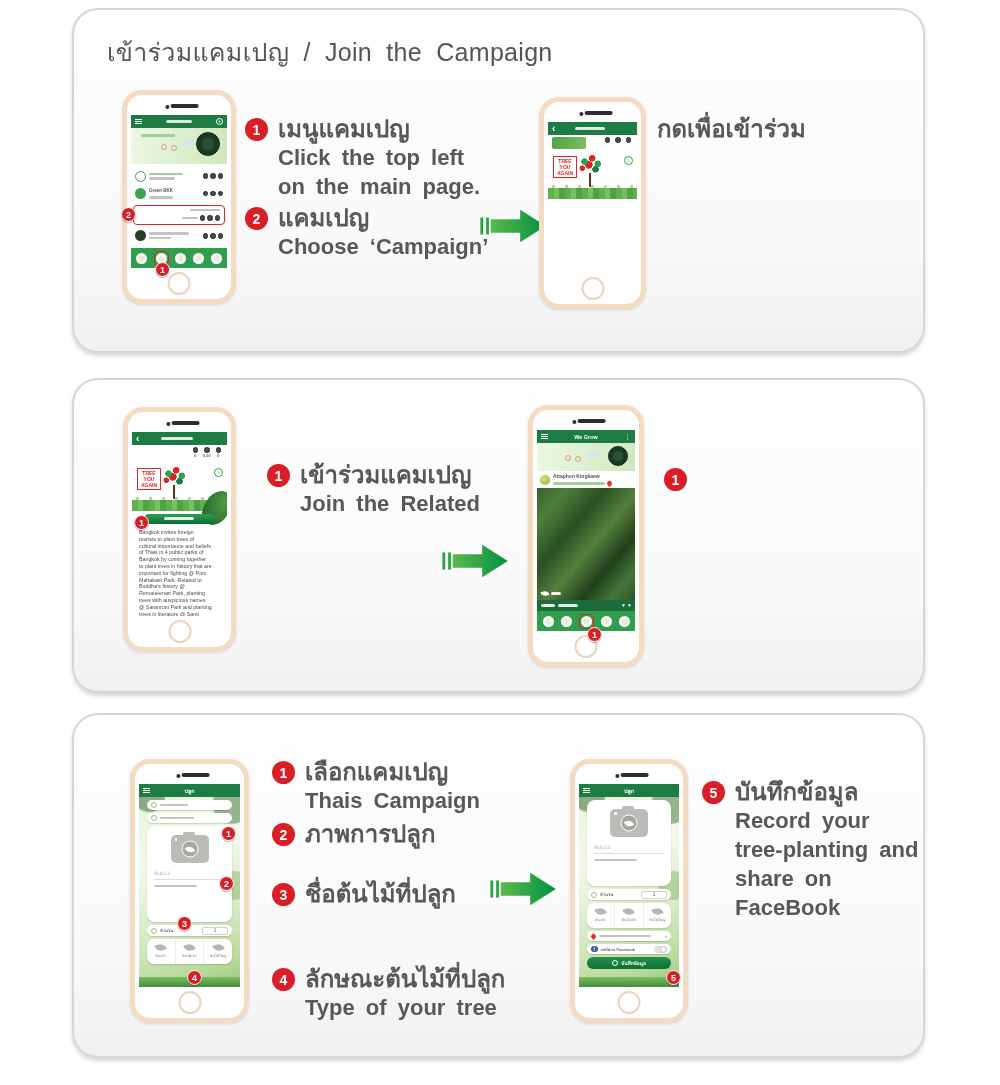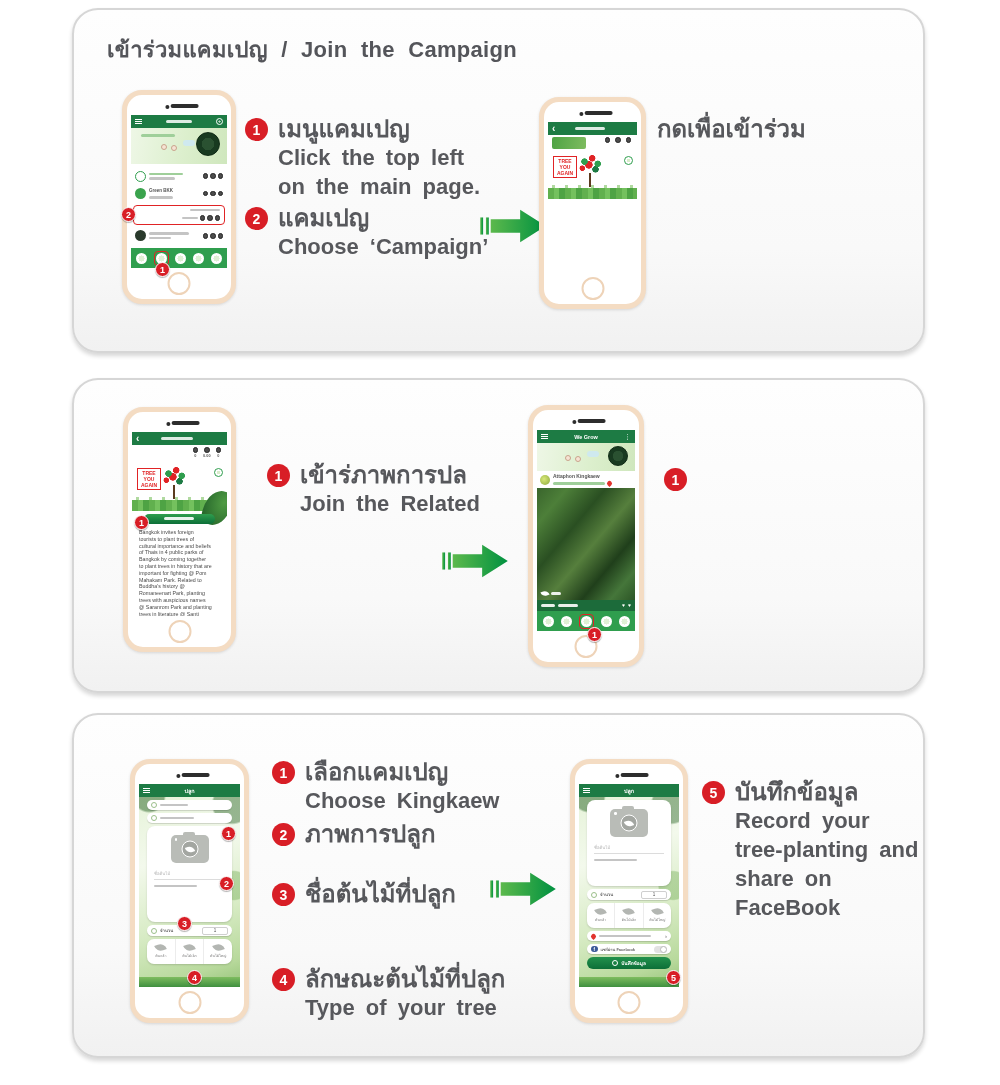--- a/index.html
+++ b/index.html
@@ -1,20 +1,20 @@
 <!DOCTYPE html>
 <html><head>
 <meta charset="utf-8">
 <style>
 *{margin:0;padding:0;box-sizing:border-box}
 body{font-family:"Liberation Sans","DejaVu Sans",sans-serif;background:#fff}
 .page{position:relative;width:1000px;height:1085px;background:#fff;overflow:hidden}
 .panel{position:absolute;left:72px;width:853px;border:2px solid #d6d6d6;border-radius:26px;
   background:linear-gradient(180deg,#fefefe 0%,#f9f9f9 70%,#f1f1f1 100%);box-shadow:0 3px 4px rgba(0,0,0,.16)}
-.title{position:absolute;font-size:22px;font-weight:bold;color:#54555a;word-spacing:7px;letter-spacing:.3px}
+.title{position:absolute;font-size:25px;font-weight:normal;color:#54555a;word-spacing:7px;letter-spacing:.3px}
 .step{position:absolute;display:flex;gap:10px}
 .badge{flex:0 0 auto;width:23px;height:23px;border-radius:50%;background:#d81e26;color:#fff;font-weight:bold;
   font-size:14px;display:flex;align-items:center;justify-content:center;margin-top:4px}
 .thai{font-size:24px;font-weight:bold;color:#57585c;line-height:29px}
 .en{font-size:22px;font-weight:bold;color:#57585c;line-height:29px;white-space:pre-line;word-spacing:5px}
 .arrow{position:absolute}
 
 .phone{position:absolute;background:#fff;border:5px solid #f4dcc3;border-radius:20px;box-shadow:0 1px 3px rgba(0,0,0,.12)}
 .speaker{position:absolute;top:9px;left:50%;transform:translateX(-30%);width:28px;height:4px;background:#2d2d2d;border-radius:2px}
 .camdot{position:absolute;top:10px;left:50%;transform:translateX(-340%);width:4px;height:4px;border-radius:50%;background:#2d2d2d}
@@ -328,21 +328,21 @@
         <div class="para">Bangkok invites foreign tourists to plant trees of cultural importance and beliefs of Thais in 4 public parks of Bangkok by coming together to plant trees in history that are important for fighting @ Pom Mahakam Park. Related to Buddha's history @ Romaneenart Park, planting trees with auspicious names @ Saranrom Park and planting trees in literature @ Santi Chaiprakam Park. This event starts on 24 December 2019.</div>
 
       </div>
       <div class="pbadge" style="left:6px;top:103px">1</div>
       <div class="home"></div>
     </div>
 
     <div class="step" style="left:193px;top:80px">
       <span class="badge">1</span>
       <div>
-        <div class="thai">เข้าร่ภาพการปล</div>
+        <div class="thai">เข้าร่วมแคมเปญ</div>
         <div class="en">Join the Related</div>
       </div>
     </div>
 
     <div class="arrow" style="left:368px;top:162px">
       <svg width="67" height="38" viewBox="0 0 70 40">
         <defs>
             <linearGradient id="ag2" x1="0" y1="0" x2="1" y2="0">
           <stop offset="0" stop-color="#5cb94c"></stop>
               <stop offset="1" stop-color="#009140"></stop>
@@ -465,21 +465,21 @@
       <div class="pbadge" style="right:10px;top:112px">2</div>
       <div class="pbadge" style="left:42px;top:152px">3</div>
       <div class="pbadge" style="left:52px;top:206px">4</div>
       <div class="home"></div>
     </div>
 
     <div class="step" style="left:198px;top:42px">
       <span class="badge">1</span>
       <div>
         <div class="thai">เลือกแคมเปญ</div>
-        <div class="en">Choose Kingkaew</div>
+        <div class="en">Thais Campaign</div>
       </div>
     </div>
     <div class="step" style="left:198px;top:104px">
       <span class="badge">2</span>
       <div>
         <div class="thai">ภาพการปลูก</div>
       </div>
     </div>
     <div class="step" style="left:198px;top:164px">
       <span class="badge">3</span>

